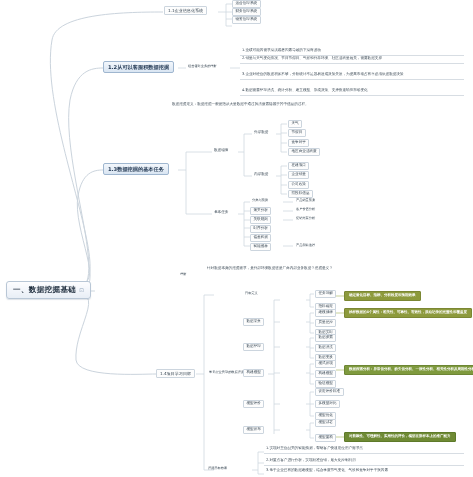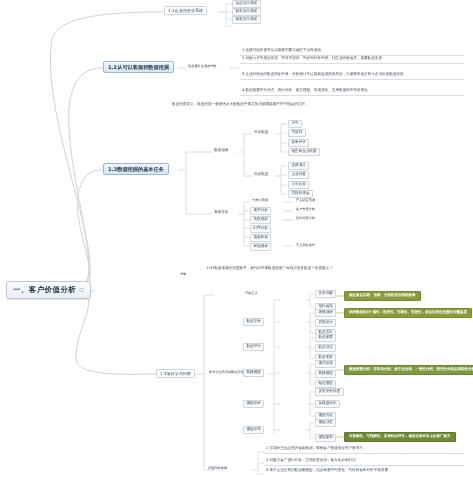--- a/index.html
+++ b/index.html
@@ -214,21 +214,21 @@
 
       <path d="M 252 470 L 258 470"></path>
       <path d="M 258 452 L 258 474"></path>
       <path d="M 258 452 L 264 452"></path>
         <path d="M 258 463 L 264 463"></path>
         <path d="M 258 474 L 264 474"></path>
     </g>
   </svg>
 
   <div class="node root" style="left:6px;top:281px;">
-    <span>一、客户价值分析</span><span class="ico">⊡</span>
+    <span>一、数据挖掘基础</span><span class="ico">⊡</span>
   </div>
 
   <div class="node bx" style="left:164px;top:6px;">1.1企业信息化系统</div>
 
   <div class="node bx tiny" style="left:232px;top:0px;">运营管理系统</div>
   <div class="node bx tiny" style="left:232px;top:8px;">财务管理系统</div>
   <div class="node bx tiny" style="left:232px;top:16px;">物资管理系统</div>
 
   <div class="node l1" style="left:103px;top:61px;">1.2从可以客服积数据挖掘</div>
 

